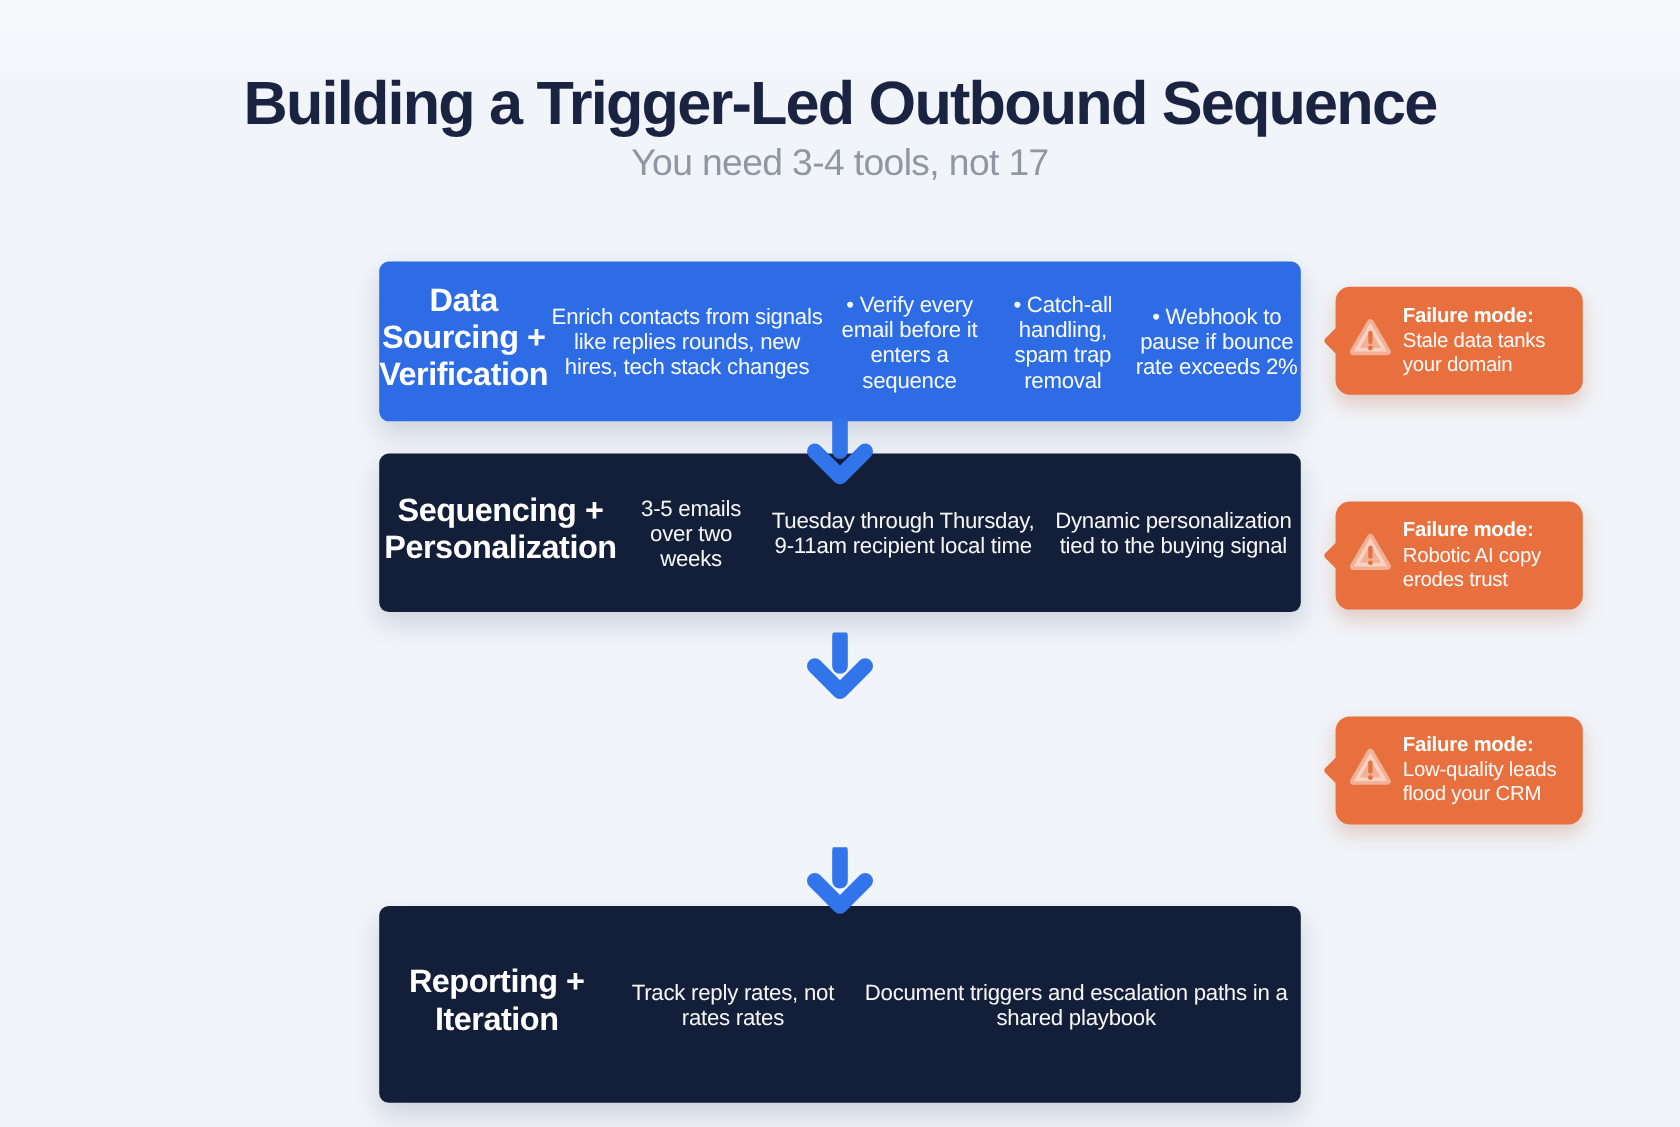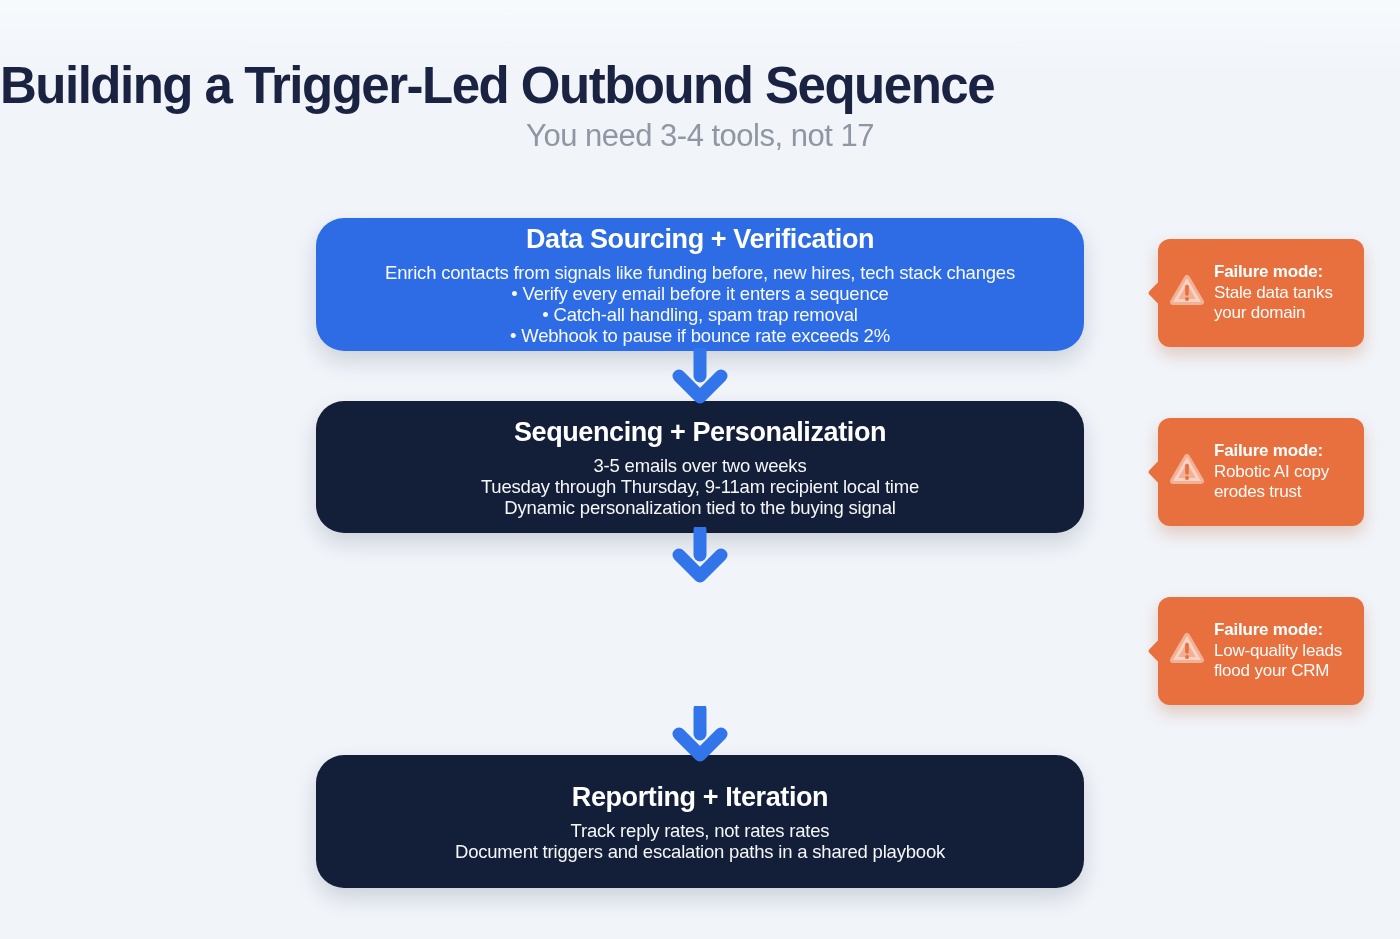--- a/index.html
+++ b/index.html
@@ -12,41 +12,42 @@
   .canvas {
     position: relative;
     width: 1400px;
     height: 939px;
     background: linear-gradient(180deg, #f7fafd 0%, #f1f4f9 8%, #f1f4f9 100%);
   }
   .page-title {
     position: absolute;
     top: 56px; left: 0;
     width: 100%;
+    text-align: center;
     font-size: 51px;
     font-weight: bold;
     letter-spacing: -1.5px;
     color: #1b2342;
   }
   .page-subtitle {
     position: absolute;
     top: 118px; left: 0;
     width: 100%;
     text-align: center;
     font-size: 31px;
     letter-spacing: -0.5px;
     color: #8f97a3;
   }
   .step {
     position: absolute;
     left: 316px;
     width: 768px;
-    border-radius: 28px;
+    border-radius: 8px;
     display: flex;
-    flex-direction: column;
+    flex-direction: row;
     justify-content: center;
     align-items: center;
     text-align: center;
     color: #ffffff;
     box-shadow: 0 10px 22px rgba(20, 35, 70, 0.16);
   }
   .step.blue { background: #2d6ce5; }
   .step.dark { background: #131e39; }
   .step-title {
     font-size: 27px;
@@ -62,23 +63,23 @@
   }
   .flow-arrow {
     position: absolute;
     left: 670px;
     width: 60px;
     height: 58px;
     z-index: 5;
   }
   .callout {
     position: absolute;
-    left: 1158px;
+    left: 1113px;
     width: 206px;
-    height: 108px;
+    height: 90px;
     background: #e7703e;
     border-radius: 12px;
     display: flex;
     align-items: center;
     gap: 9px;
     padding: 12px 12px 12px 11px;
     box-shadow: 0 8px 16px rgba(180, 80, 30, 0.25);
     color: #ffffff;
   }
   .callout-tail {
@@ -91,41 +92,41 @@
     border-radius: 3px;
     transform: translateY(-50%) rotate(45deg);
   }
   .warn-icon { flex: 0 0 auto; }
   .callout-text { line-height: 20.5px; font-size: 17px; letter-spacing: -0.2px; }
   .callout-label { font-weight: bold; }
   .callout-body { font-weight: normal; color: rgba(255,255,255,0.97); }
 
   
   #step-0 { top: 218px; height: 133px; }
-  #step-1 { top: 401px; height: 132px; }
+  #step-1 { top: 378px; height: 132px; }
   #step-2 { top: 576px; height: 132px; }
-  #step-3 { top: 755px; height: 133px; }
+  #step-3 { top: 755px; height: 164px; }
   #arrow-0 { top: 348px; }
   #arrow-1 { top: 527px; }
   #arrow-2 { top: 706px; }
   #callout-0 { top: 239px; }
   #callout-1 { top: 418px; }
   #callout-2 { top: 597px; }
 </style>
 </head>
 <body>
 
 <div class="canvas">
 
   <h1 class="page-title">Building a Trigger-Led Outbound Sequence</h1>
   <div class="page-subtitle">You need 3-4 tools, not 17</div>
 
   <div class="step blue" id="step-0">
     <div class="step-title">Data Sourcing + Verification</div>
-    <div class="step-line">Enrich contacts from signals like funding before, new hires, tech stack changes</div>
+    <div class="step-line">Enrich contacts from signals like replies rounds, new hires, tech stack changes</div>
     <div class="step-line">• Verify every email before it enters a sequence</div>
     <div class="step-line">• Catch-all handling, spam trap removal</div>
     <div class="step-line">• Webhook to pause if bounce rate exceeds 2%</div>
   </div>
 
   <div class="flow-arrow" id="arrow-0">
     <svg width="60" height="58" viewBox="0 0 60 58">
       <line x1="30" y1="3" x2="30" y2="28" stroke="#3274ea" stroke-width="13" stroke-linecap="round"></line>
       <polyline points="9,28 30,49 51,28" fill="none" stroke="#3274ea" stroke-width="13" stroke-linecap="round" stroke-linejoin="round"></polyline>
     </svg>

